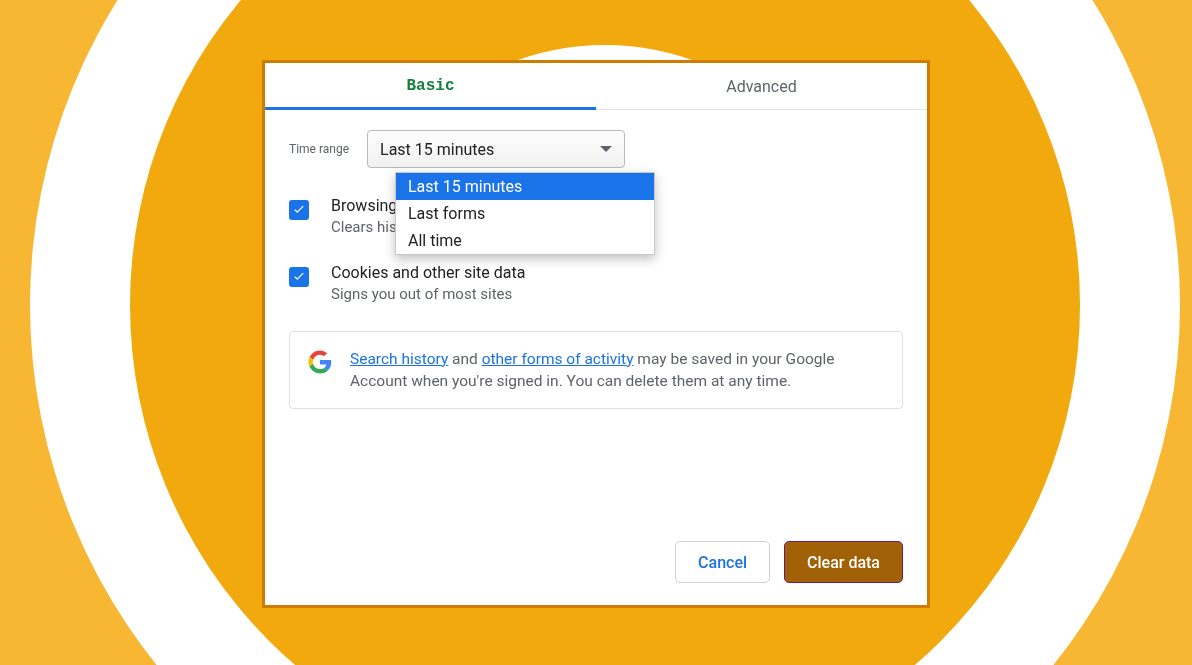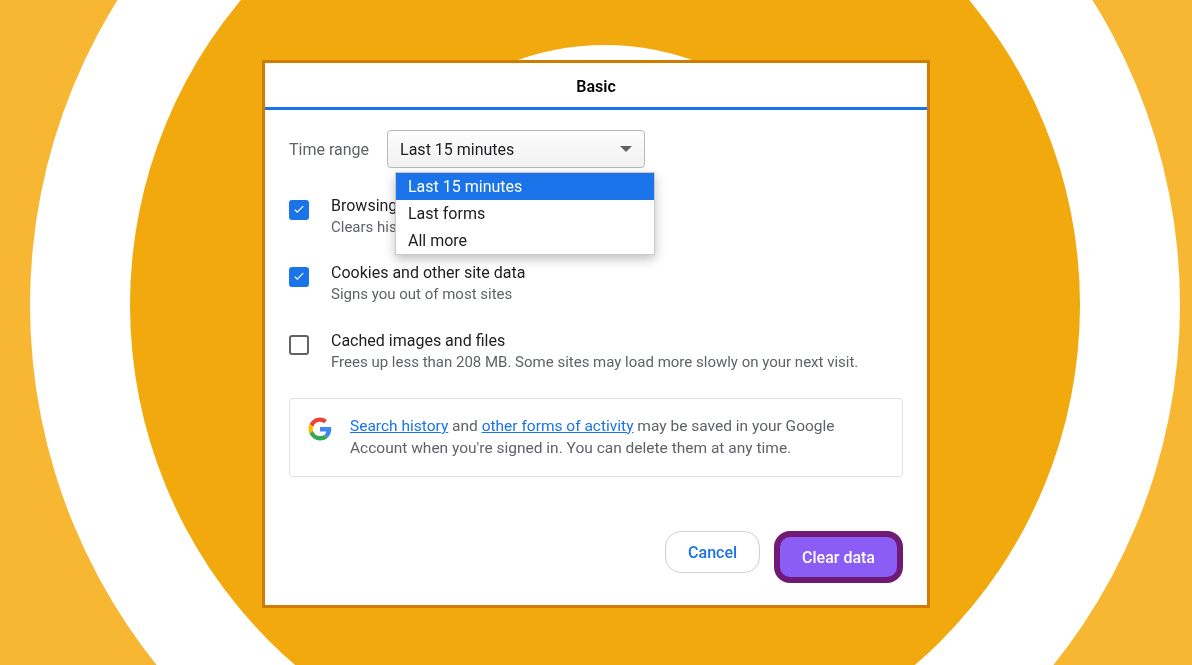--- a/index.html
+++ b/index.html
@@ -71,22 +71,23 @@
   .tab {
     flex: 1;
     text-align: center;
     padding: 14px 0 13px;
     font-size: 16px;
     color: #5f6368;
     cursor: pointer;
     position: relative;
   }
   .tab.active {
-    color: #000000;
+    color: #15803d;
     font-weight: 600;
+    font-family: Liberation Mono, monospace;
   }
   .tab.active::after {
     content: "";
     position: absolute;
     left: 0; right: 0; bottom: -1px;
     height: 3px;
     background: #1a73e8;
   }
 
   
@@ -100,21 +101,21 @@
   }
 
   
   .time-row {
     display: flex;
     align-items: center;
     gap: 18px;
     margin-bottom: 28px;
     position: relative;
   }
-  .time-label { color: #5f6368; font-size: 16px; }
+  .time-label { color: #5f6368; font-size: 12px; }
 
   .select {
     width: 258px;
     height: 38px;
     border: 1px solid #b9b9b9;
     border-radius: 4px;
     background: linear-gradient(#fdfdfd, #f1f1f1);
     display: flex;
     align-items: center;
     padding: 0 12px;
@@ -209,69 +210,70 @@
   
   .footer {
     display: flex;
     justify-content: flex-end;
     gap: 14px;
     padding: 10px 24px 22px;
   }
   .btn {
     height: 40px;
     padding: 0 22px;
-    border-radius: 16px;
+    border-radius: 5px;
     font-size: 16px;
     font-weight: 500;
     cursor: pointer;
     display: flex;
     align-items: center;
   }
   .btn-secondary {
     background: #ffffff;
     border: 1px solid #d0d0d0;
     color: #1a73e8;
   }
   .btn-primary {
-    background: #8b5cf6;
-    border: 6px solid #701a75;
+    background: #a16207;
+    border: 1px solid #701a75;
     color: #ffffff;
   }
 </style>
 </head>
 <body>
 
 <div class="bg">
   <div class="ring ring1"></div>
   <div class="ring ring2"></div>
   <div class="ring ring3"></div>
   <div class="ring ring4"></div>
   <div class="ring ring5"></div>
 </div>
 
 <div class="dialog">
 
   <div class="tabs">
     <div class="tab active">Basic</div>
+    <div class="tab">Advanced</div>
   </div>
 
   <div class="body">
 
     <div class="time-row">
       <span class="time-label">Time range</span>
 
       <div class="select">
         <span>Last 15 minutes</span>
         <span class="caret"></span>
       </div>
 
       <div class="dropdown">
         <div class="opt selected">Last 15 minutes</div>
         <div class="opt">Last forms</div>
-        <div class="opt">All more</div>
+        <div class="opt">All time</div>
       </div>
     </div>
 
     <div class="check-row">
       <div class="cbox checked">
         <svg viewBox="0 0 24 24">
             <path fill="#fff" d="M20 6L9 17l-5-5 1.4-1.4L9 14.2 18.6 4.6z"></path>
           </svg>
       </div>
       <div class="check-text">
@@ -285,29 +287,20 @@
         <svg viewBox="0 0 24 24">
             <path fill="#fff" d="M20 6L9 17l-5-5 1.4-1.4L9 14.2 18.6 4.6z"></path>
           </svg>
       </div>
       <div class="check-text">
         <div class="check-title">Cookies and other site data</div>
         <div class="check-sub">Signs you out of most sites</div>
       </div>
     </div>
 
-    <div class="check-row">
-      <div class="cbox">
-        
-      </div>
-      <div class="check-text">
-        <div class="check-title">Cached images and files</div>
-        <div class="check-sub">Frees up less than 208 MB. Some sites may load more slowly on your next visit.</div>
-      </div>
-    </div>
 
     <div class="infobox">
       <div class="g-logo">
         <svg viewBox="0 0 48 48">
           <path fill="#EA4335" d="M24 9.5c3.9 0 6.6 1.7 8.1 3.1l5.9-5.9C34.5 3.3 29.8 1 24 1 14.8 1 6.9 6.6 3.3 14.7l7 5.4C12 14 17.5 9.5 24 9.5z"></path>
           <path fill="#4285F4" d="M46.5 24.5c0-1.6-.1-3.2-.4-4.7H24v9h12.7c-.5 3-2.2 5.5-4.7 7.2l7.2 5.6C43.6 37.5 46.5 31.6 46.5 24.5z"></path>
           <path fill="#FBBC05" d="M10.3 28.9c-.5-1.5-.8-3.1-.8-4.9s.3-3.4.8-4.9l-7-5.4C1.8 17.3 1 20.5 1 24s.8 6.7 2.3 10.3l7-5.4z"></path>
           <path fill="#34A853" d="M24 47c6.2 0 11.4-2 15.2-5.5l-7.2-5.6c-2 1.4-4.7 2.3-8 2.3-6.5 0-12-4.5-13.7-10.4l-7 5.4C6.9 41.4 14.8 47 24 47z"></path>
           <path fill="none" d="M1 1h46v46H1z"></path>
         </svg>

